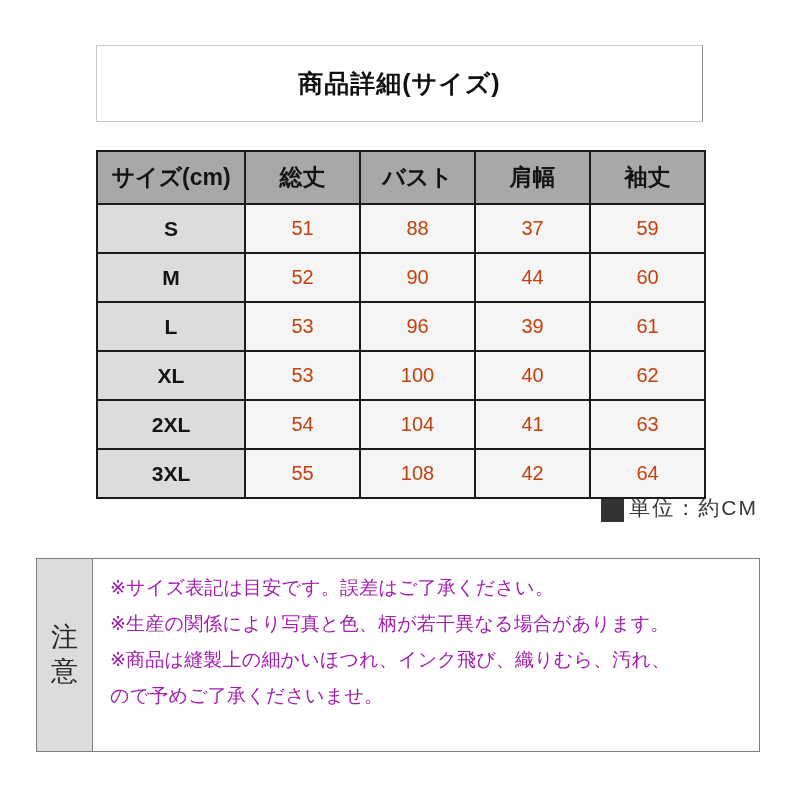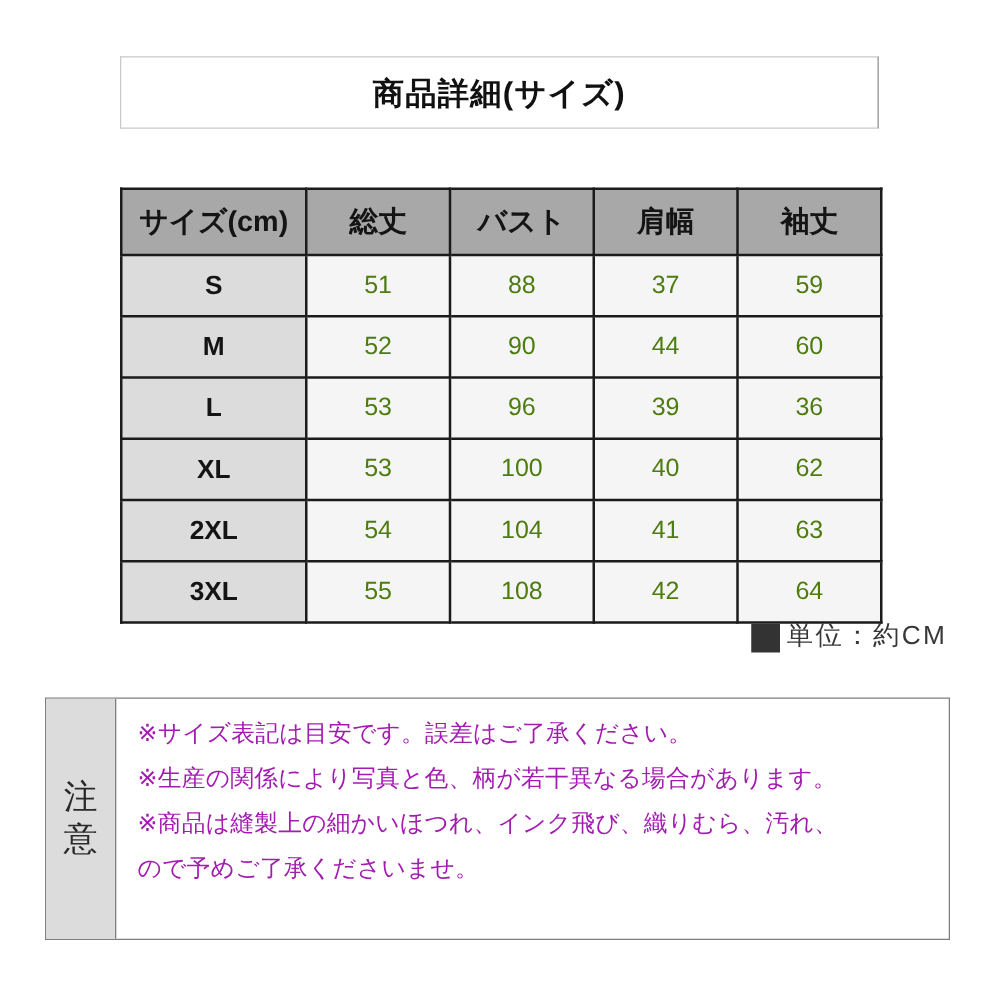--- a/index.html
+++ b/index.html
@@ -19,21 +19,21 @@
     color:var(--text-color);
   }
   .page{
     position:relative;
     width:800px;height:800px;
     background:#ffffff;
     overflow:hidden;
   }
   
   .title-box{
-    position:absolute;left:96px;top:45px;width:607px;height:58px;
+    position:absolute;left:96px;top:45px;width:607px;height:77px;
     background:#ffffff;
     border:1px solid var(--title-border);
     border-right-color:#8f8f8f;
     display:flex;align-items:center;justify-content:center;
     font-size:25px;font-weight:bold;letter-spacing:1px;color:#111;
   }
   
   .size-table{
     position:absolute;left:96px;top:122px;width:607px;
     border-collapse:collapse;table-layout:fixed;margin-top:28px;
@@ -45,21 +45,21 @@
   .size-table .hdr td{
     background:var(--header-bg);
     height:53px;font-size:23px;font-weight:600;color:#141414;
   }
   .size-table .rowlabel{
     background:var(--label-bg);
     font-size:21px;font-weight:bold;color:#141414;
   }
   .size-table .val{
     background:var(--cell-bg);
-    font-size:20px;color:#4d7c0f;
+    font-size:20px;color:#c2410c;
   }
   .size-table .datarow td{height:49px;}
   .col-size{width:148px;}
   .col-m{width:115px;}
   
   .unit-line{
     position:absolute;top:494px;right:42px;
     font-size:21px;color:var(--unit-color);
     display:flex;align-items:flex-end;letter-spacing:2px;
   }
@@ -122,21 +122,21 @@
       <td class="val">52</td>
       <td class="val">90</td>
       <td class="val">44</td>
       <td class="val">60</td>
     </tr>
     <tr class="datarow">
       <td class="rowlabel">L</td>
       <td class="val">53</td>
       <td class="val">96</td>
       <td class="val">39</td>
-      <td class="val">36</td>
+      <td class="val">61</td>
     </tr>
     <tr class="datarow">
       <td class="rowlabel">XL</td>
       <td class="val">53</td>
       <td class="val">100</td>
       <td class="val">40</td>
       <td class="val">62</td>
     </tr>
     <tr class="datarow">
       <td class="rowlabel">2XL</td>

